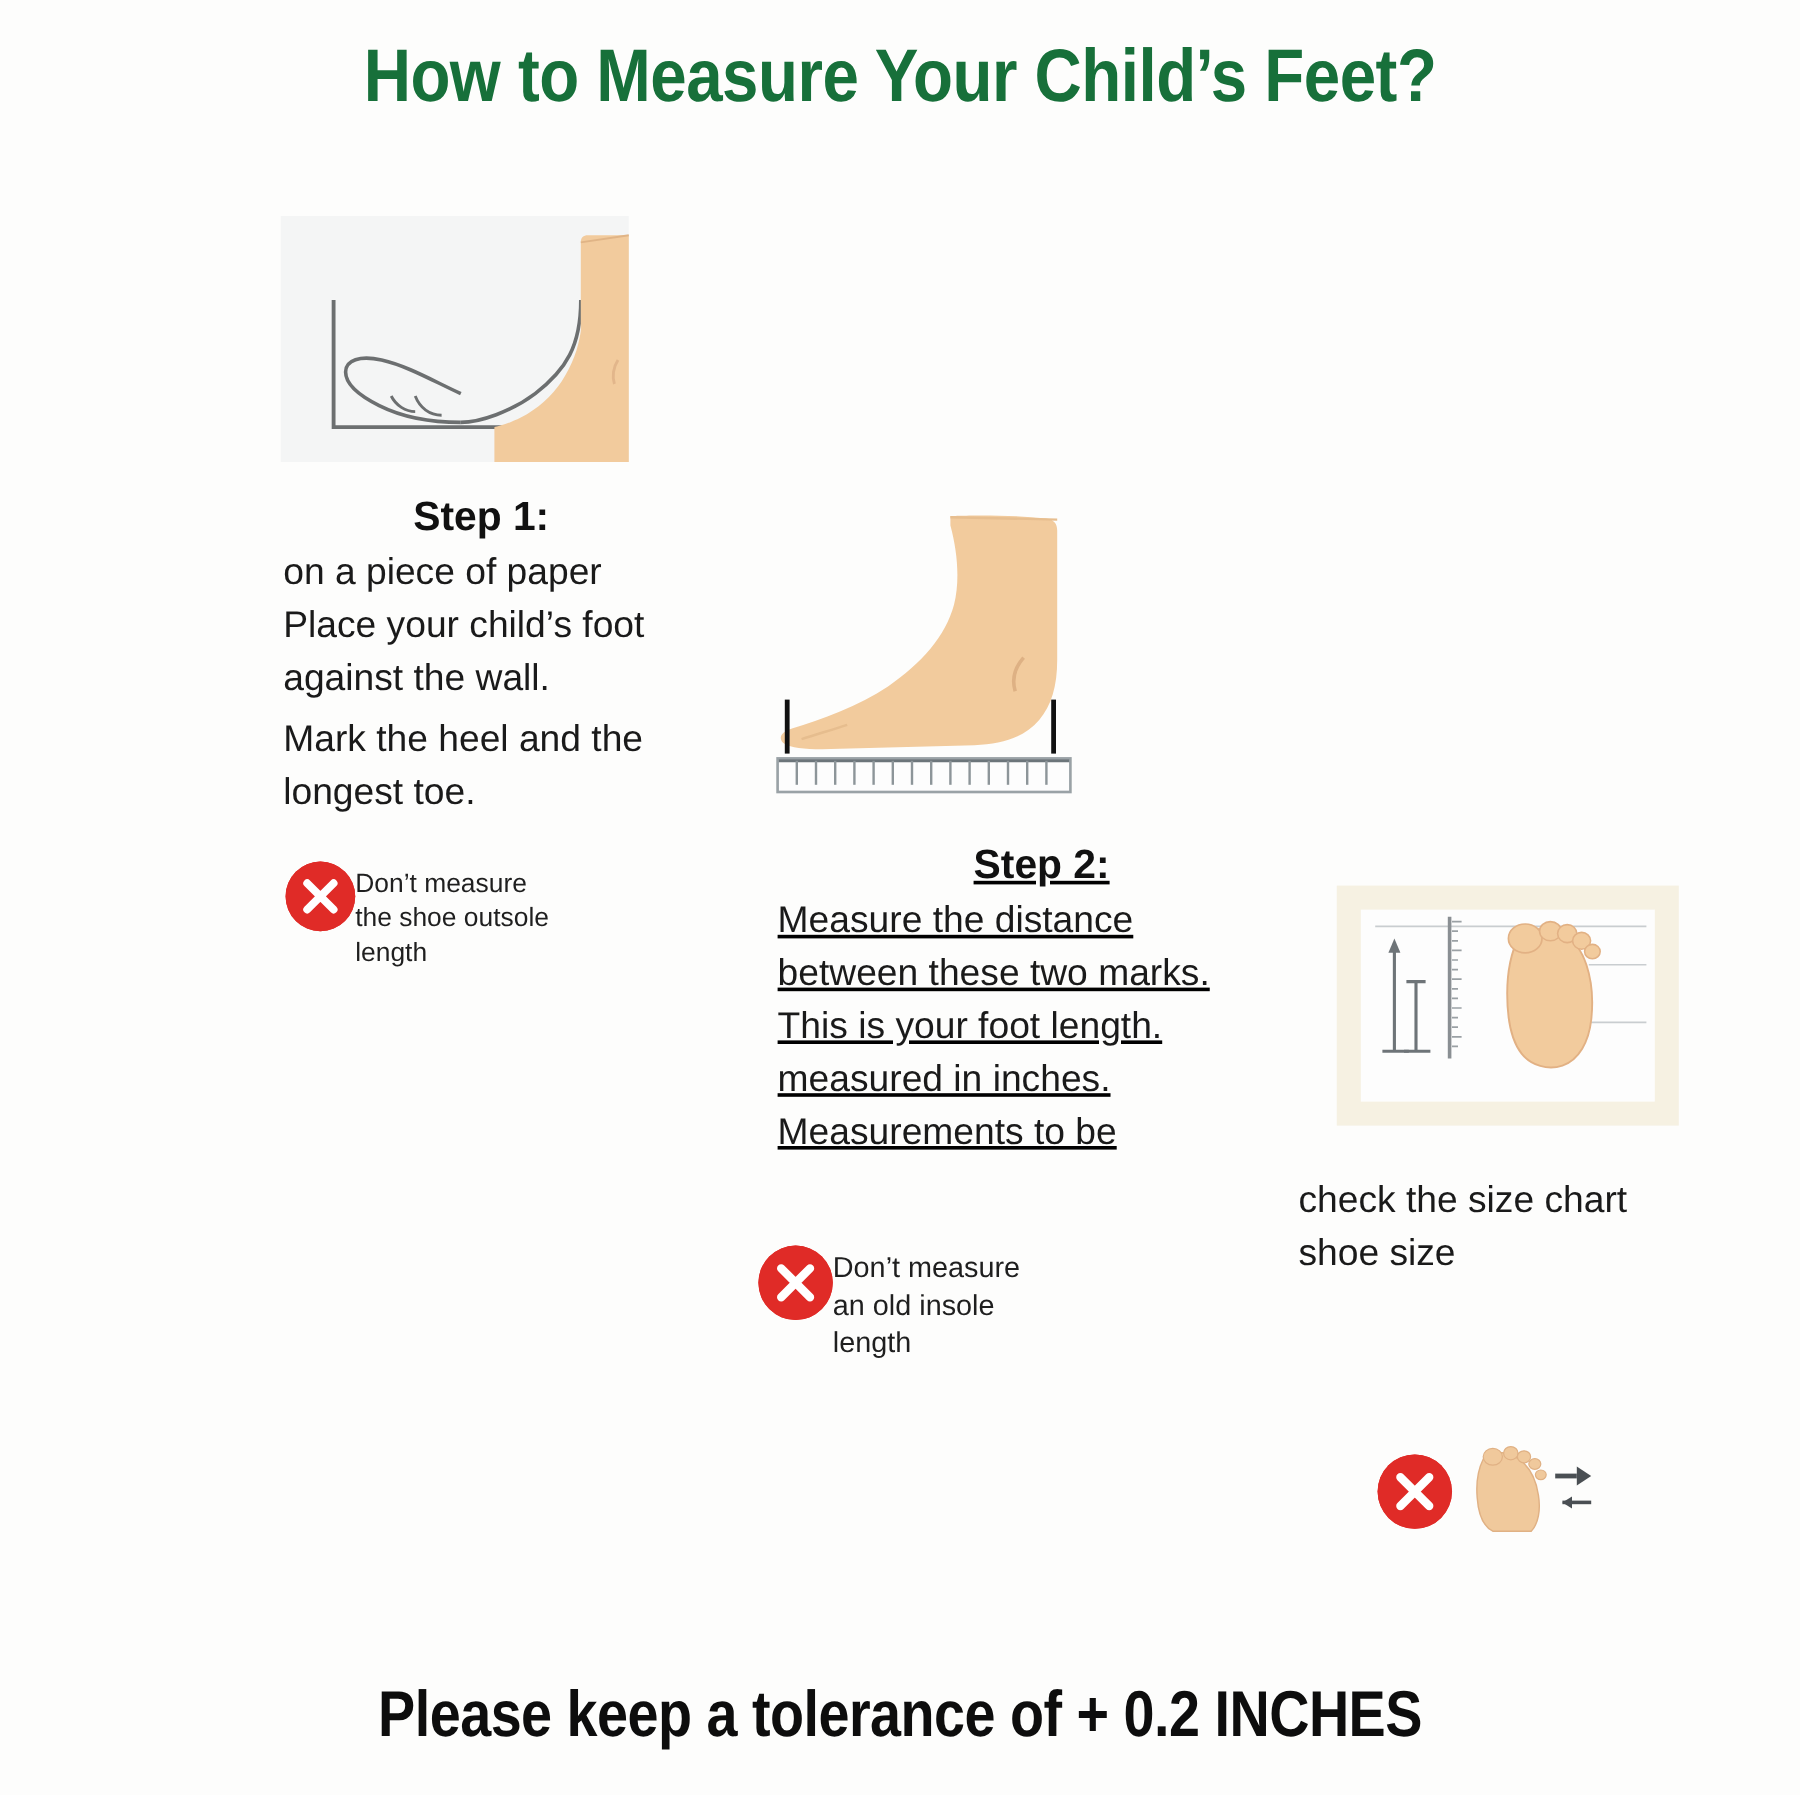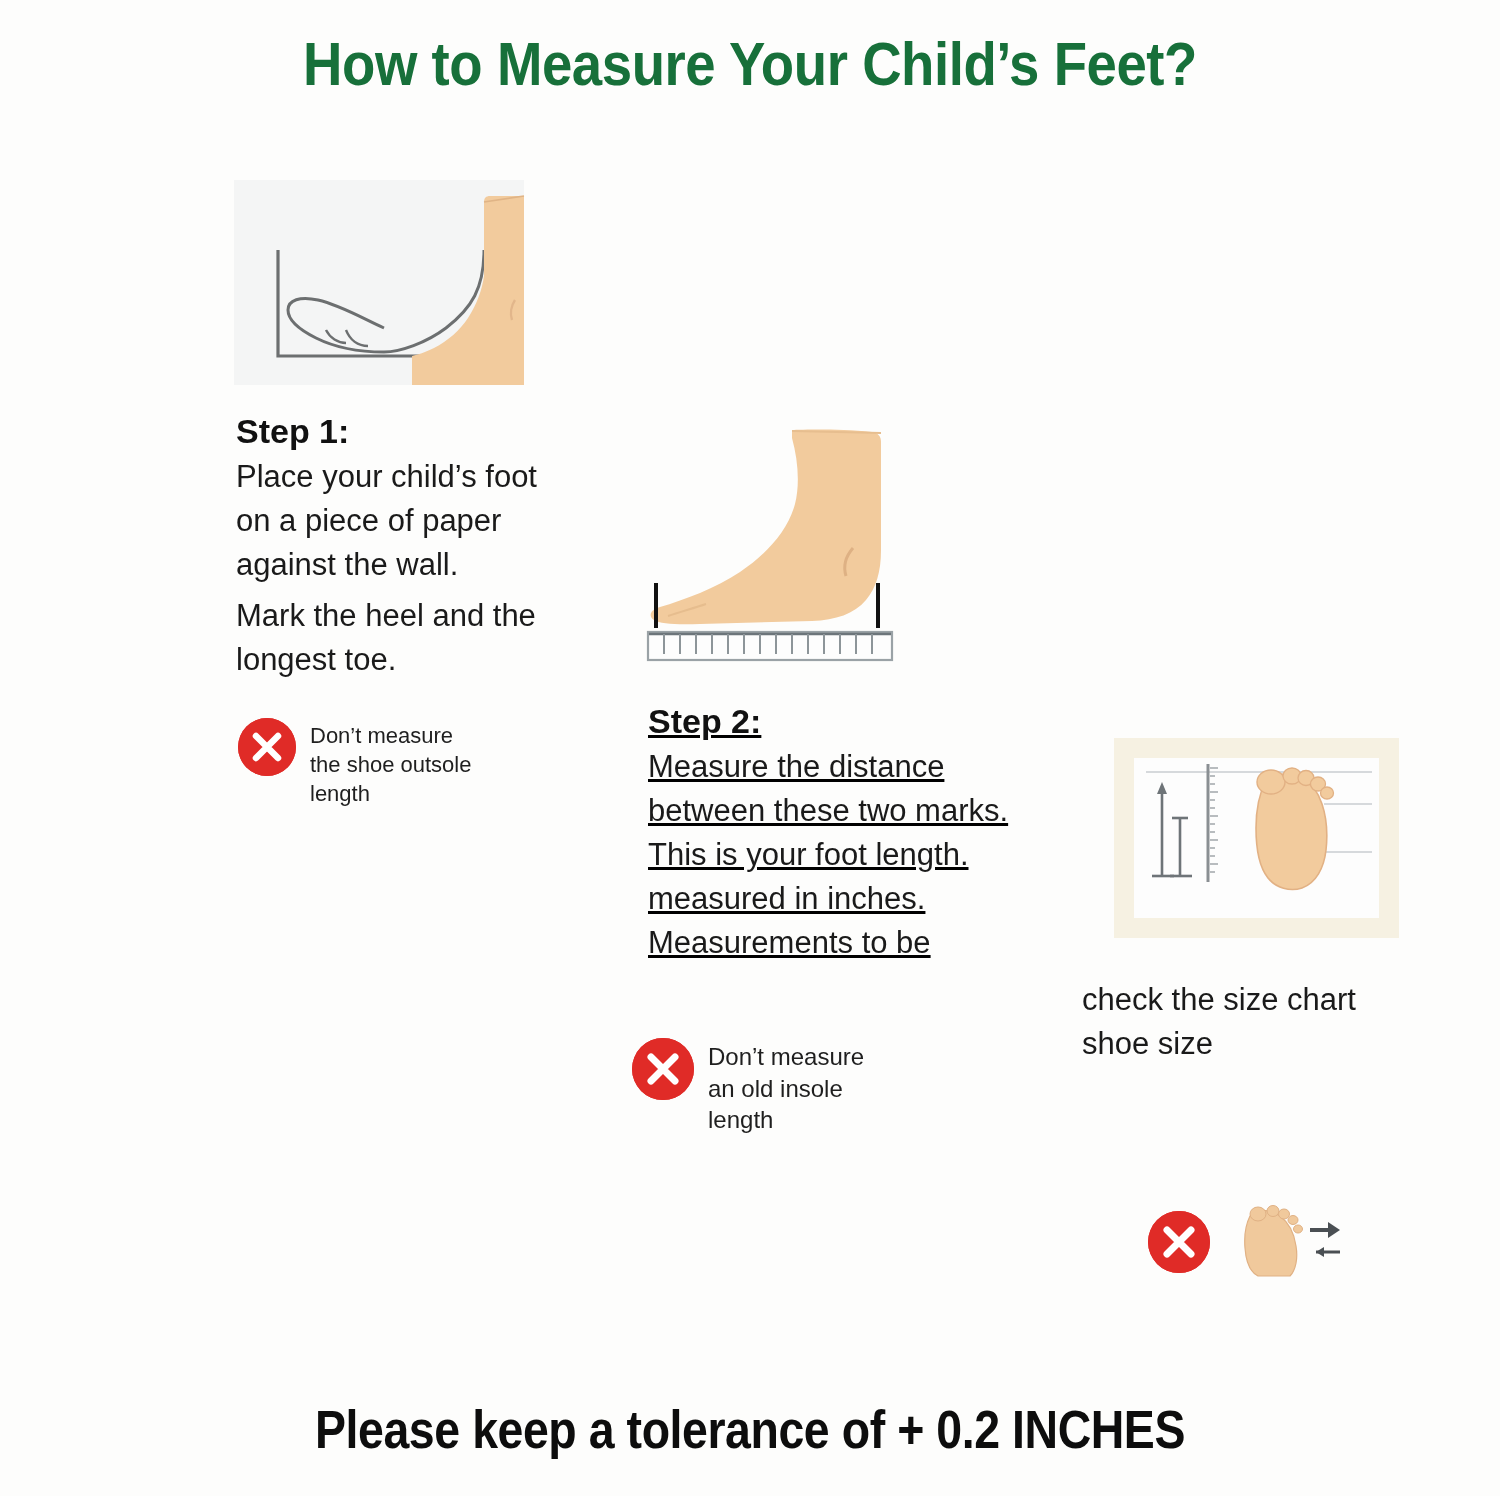--- a/index.html
+++ b/index.html
@@ -27,32 +27,33 @@
   }
 
   
   .step{position:absolute;}
   .step-title{
     font-weight:bold;
     color:#111;
     font-size:34px;
     line-height:1.15;
     margin:0 0 4px 0;
+    text-align:center;
   }
   .step-body{
     color:#1a1a1a;
     font-size:31px;
     line-height:1.42;
     margin:0;
   }
   .step-body p{margin:0;}
   .step-body p.gap{margin-top:7px;}
 
   
-  .warn{display:flex;align-items:flex-start;gap:14px;}
+  .warn{display:flex;align-items:flex-start;}
   .x-circle{
     flex:0 0 auto;
     border-radius:50%;
     background:#e02b27;
     position:relative;
   }
   .x-circle svg{display:block;}
   .warn-text{
     font-size:22px;
     line-height:1.32;
@@ -122,22 +123,22 @@
                L290,205 Z" fill="#f2cb9d"></path>
       <path d="M250,22 L290,16" fill="none" stroke="#e0b486" stroke-width="1.6"></path>
 
       <path d="M281,120 C277,126 276,134 278,140" fill="none" stroke="#e2b68b" stroke-width="2.4"></path>
     </svg>
   </div>
 
   <div class="step" style="left:236px;top:412px;width:330px;">
     <div class="step-title">Step 1:</div>
     <div class="step-body">
+      <p>on a piece of paper</p>
       <p>Place your child’s foot</p>
-      <p>on a piece of paper</p>
       <p>against the wall.</p>
       <p class="gap">Mark the heel and the</p>
       <p>longest toe.</p>
     </div>
   </div>
 
   <div class="warn" style="position:absolute;left:238px;top:718px;width:300px;">
     <div class="x-circle" style="width:58px;height:58px;">
       <svg width="58" height="58" viewBox="0 0 58 58">
         <circle cx="29" cy="29" r="29" fill="#e02b27"></circle>

